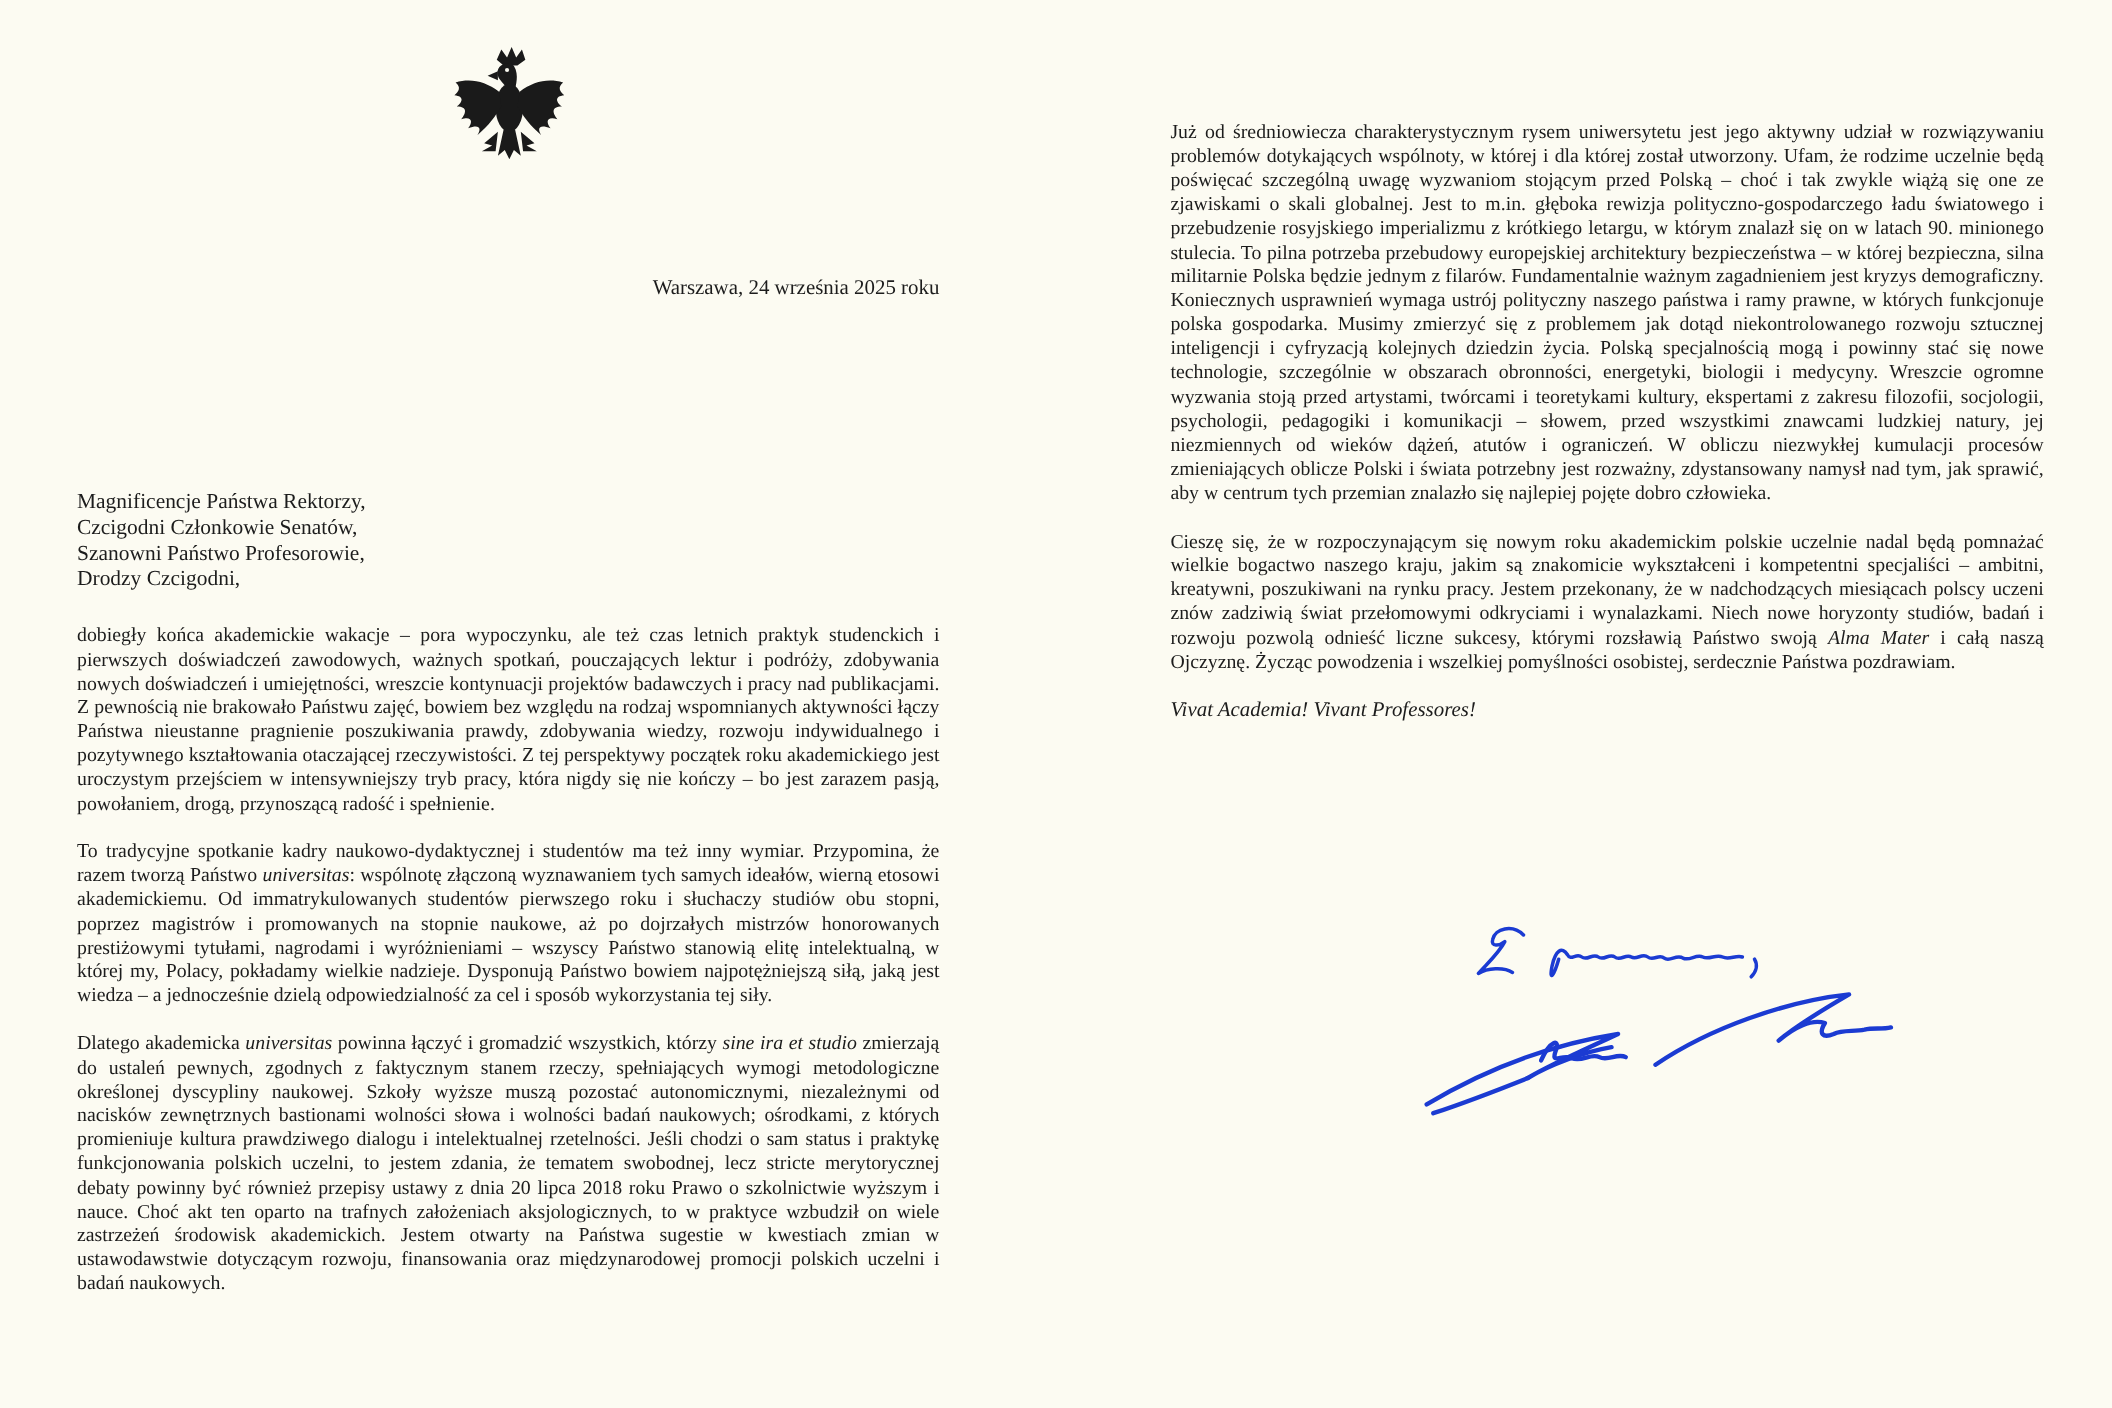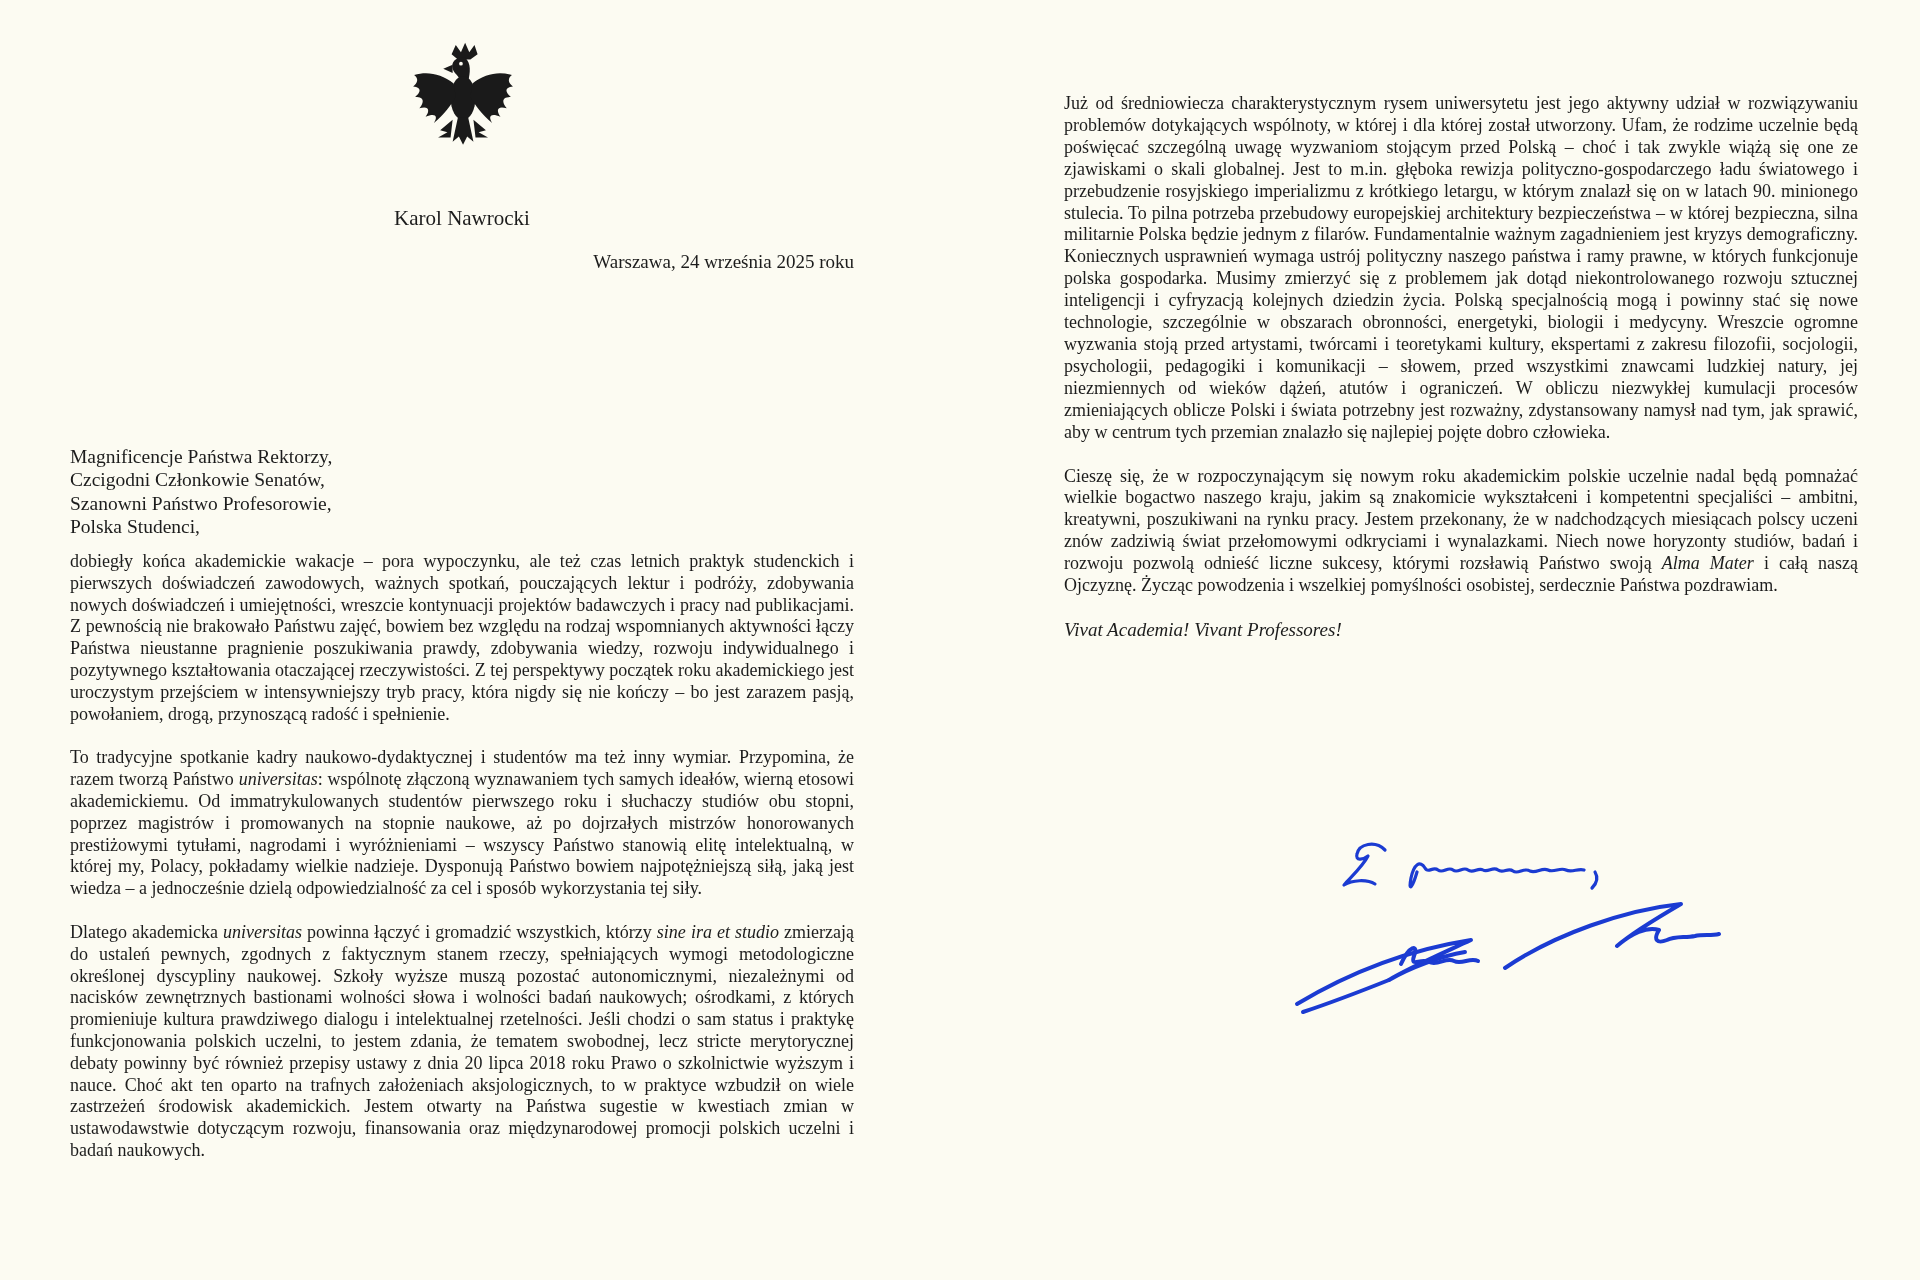--- a/index.html
+++ b/index.html
@@ -43,21 +43,21 @@
     position:absolute;top:445px;left:0;
     font-size:19.5px;line-height:23.4px;
   }
   .paras{
     position:absolute;left:0;
     text-align:justify;
     font-size:18px;
   }
   .paras-left{top:551px;width:784px;line-height:21.8px;}
   .paras-right{top:93px;width:794px;line-height:21.9px;}
-  .paras p{margin:0 0 22px 0;}
+  .paras p{margin:16px 0 22px 0;}
   .closing-latin{
     font-style:italic;
     font-size:19px;
     text-align:left;
   }
   .signature-block{
     position:absolute;left:225px;top:836px;
     width:470px;height:190px;
   }
   .signature-block svg{width:100%;height:100%;}
@@ -83,29 +83,28 @@
 
       <path d="M60,40 C72,31 85,28 98,32 C93,36 95,40 99,43 C90,44 92,49 97,53 C87,53 89,59 93,64 C83,61 83,67 87,72 C77,68 75,72 79,78 C69,70 63,61 58,53 Z"></path>
 
       <path d="M46,73 L41,96 L47,91 L51,99 L55,91 L61,96 L56,73 Z"></path>
 
       <path d="M41,75 L29,85 L36,87 L27,92 L39,92 Z"></path>
       <path d="M61,75 L73,85 L66,87 L75,92 L63,92 Z"></path>
     </svg>
   </div>
 
-  <div class="lh-name">Karol Nawrocki</div>
   <div class="dateline">Warszawa, 24 września 2025 roku</div>
 
 
   <div class="salutation">
       <div>Magnificencje Państwa Rektorzy,</div>
       <div>Czcigodni Członkowie Senatów,</div>
       <div>Szanowni Państwo Profesorowie,</div>
-      <div>Polska Studenci,</div>
+      <div>Drodzy Czcigodni,</div>
     </div>
 
   <div class="paras paras-left">
       <p><span>dobiegły końca akademickie wakacje – pora wypoczynku, ale też czas letnich praktyk studenckich i pierwszych doświadczeń zawodowych, ważnych spotkań, pouczających lektur i podróży, zdobywania nowych doświadczeń i umiejętności, wreszcie kontynuacji projektów badawczych i pracy nad publikacjami. Z pewnością nie brakowało Państwu zajęć, bowiem bez względu na rodzaj wspomnianych aktywności łączy Państwa nieustanne pragnienie poszukiwania prawdy, zdobywania wiedzy, rozwoju indywidualnego i pozytywnego kształtowania otaczającej rzeczywistości. Z tej perspektywy początek roku akademickiego jest uroczystym przejściem w intensywniejszy tryb pracy, która nigdy się nie kończy – bo jest zarazem pasją, powołaniem, drogą, przynoszącą radość i spełnienie.</span></p>
       <p><span>To tradycyjne spotkanie kadry naukowo-dydaktycznej i studentów ma też inny wymiar. Przypomina, że razem tworzą Państwo </span><i>universitas</i><span>: wspólnotę złączoną wyznawaniem tych samych ideałów, wierną etosowi akademickiemu. Od immatrykulowanych studentów pierwszego roku i słuchaczy studiów obu stopni, poprzez magistrów i promowanych na stopnie naukowe, aż po dojrzałych mistrzów honorowanych prestiżowymi tytułami, nagrodami i wyróżnieniami – wszyscy Państwo stanowią elitę intelektualną, w której my, Polacy, pokładamy wielkie nadzieje. Dysponują Państwo bowiem najpotężniejszą siłą, jaką jest wiedza – a jednocześnie dzielą odpowiedzialność za cel i sposób wykorzystania tej siły.</span></p>
       <p><span>Dlatego akademicka </span><i>universitas</i><span> powinna łączyć i gromadzić wszystkich, którzy </span><i>sine ira et studio</i><span> zmierzają do ustaleń pewnych, zgodnych z faktycznym stanem rzeczy, spełniających wymogi metodologiczne określonej dyscypliny naukowej. Szkoły wyższe muszą pozostać autonomicznymi, niezależnymi od nacisków zewnętrznych bastionami wolności słowa i wolności badań naukowych; ośrodkami, z których promieniuje kultura prawdziwego dialogu i intelektualnej rzetelności. Jeśli chodzi o sam status i praktykę funkcjonowania polskich uczelni, to jestem zdania, że tematem swobodnej, lecz stricte merytorycznej debaty powinny być również przepisy ustawy z dnia 20 lipca 2018 roku Prawo o szkolnictwie wyższym i nauce. Choć akt ten oparto na trafnych założeniach aksjologicznych, to w praktyce wzbudził on wiele zastrzeżeń środowisk akademickich. Jestem otwarty na Państwa sugestie w kwestiach zmian w ustawodawstwie dotyczącym rozwoju, finansowania oraz międzynarodowej promocji polskich uczelni i badań naukowych.</span></p>
     </div>
 </div>
 
 <div class="page page-right">

